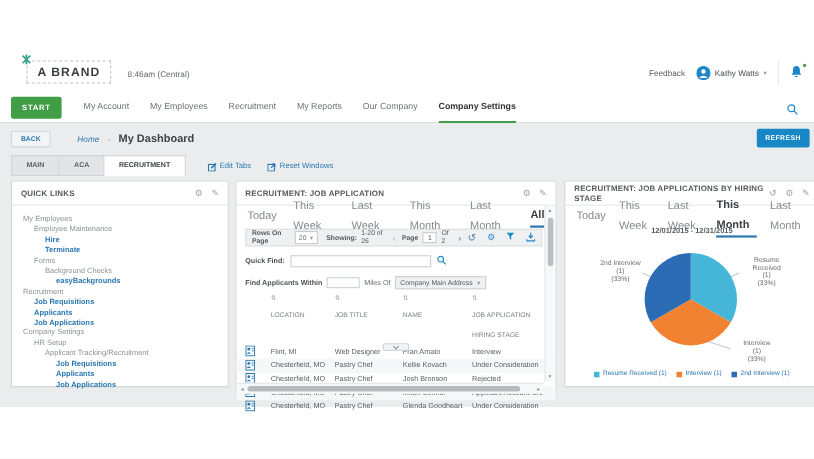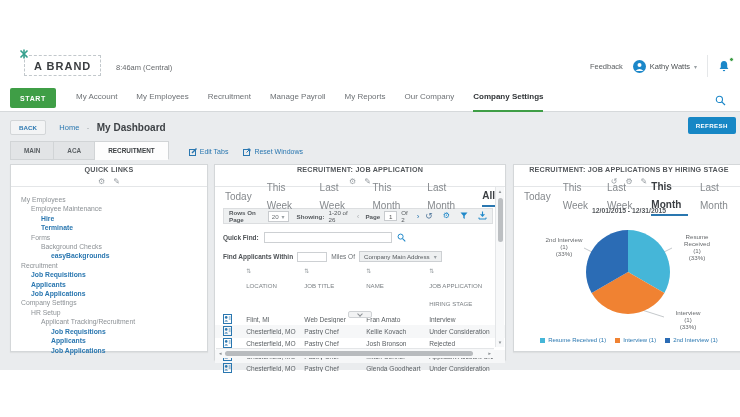--- a/index.html
+++ b/index.html
@@ -24,35 +24,35 @@
   .nav-items { position:absolute; left:76px; top:0; height:28px; display:flex; gap:19px; }
   .nav-item { font-size:8px; color:#6d7control175; color:#6d7175; line-height:26px; height:28px; cursor:pointer; }
   .nav-item.active { color:#303437; font-weight:bold; border-bottom:2px solid #3f9e46; }
   .nav-search { position:absolute; right:14px; top:8px; color:#1b87c9; }
 
   
   .content-bg { position:absolute; top:112px; left:0; width:740px; height:258px; background:#eaecee; }
 
   .crumb-row { position:absolute; top:118px; left:10px; right:10px; height:18px; }
   .back-btn { display:inline-block; background:#f3f4f5; border:1px solid #d3d6d8; border-radius:2px; color:#2a77b0; font-size:6.2px; font-weight:bold; padding:3px 8px; vertical-align:middle; }
-  .home-link { font-size:7.5px; color:#2a77b0; margin-left:9px; vertical-align:middle; }
+  .home-link { font-size:7.5px; color:#2a77b0; margin-left:20px; vertical-align:middle;font-style:italic; }
   .crumb-sep { font-size:7.5px; color:#9aa0a4; margin:0 3px; vertical-align:middle; }
   .page-title { font-size:10px; font-weight:bold; color:#3e4246; vertical-align:middle; }
   .refresh-btn { position:absolute; right:-6px; top:-1px; background:#1787c5; border:none; border-radius:2px; color:#fff; font-size:6.2px; font-weight:bold; padding:5px 8px; letter-spacing:.4px; font-family:inherit; }
 
   .dash-tabs { position:absolute; top:141px; left:10px; height:19px; display:flex; align-items:flex-end; }
   .dtab { background:#e2e4e6; border:1px solid #d1d4d6; border-left:none; padding:0 13px; line-height:17px; font-size:6.4px; font-weight:bold; color:#5b6064; }
   .dtab:first-child { border-left:1px solid #d1d4d6; }
   .dtab.active { background:#fdfdfd; color:#3c4043; border-bottom:1px solid #fdfdfd; }
   .tab-actions { display:flex; gap:15px; align-items:center; margin-left:20px; height:17px; }
   .tab-action { display:flex; align-items:center; gap:3px; color:#2a77b0; font-size:7px; }
 
   
   .panel { position:absolute; background:#fff; border:1px solid #d4d7d9; box-shadow:0 1px 1px rgba(0,0,0,.05); }
-  .panel-header { height:22px; border-bottom:1px solid #e4e6e8; display:flex; align-items:center; padding:0 8px;flex-direction:column; }
+  .panel-header { height:22px; border-bottom:1px solid #e4e6e8; display:flex; align-items:center; padding:0 8px; }
   .panel-title { flex:1; font-size:7.2px; font-weight:bold; color:#54585c; letter-spacing:.2px; }
   .panel-icons { display:flex; gap:8px; color:#9aa0a5; font-size:8px; line-height:1; }
   .pi { cursor:pointer; }
 
   .panel-ql { left:10px; top:164px; width:198px; height:188px; }
   .ql-body { padding:8px 8px 0 10px; font-size:6.8px; line-height:9.4px; }
   .ql-item { white-space:nowrap; }
   .lv0{padding-left:0} .lv1{padding-left:10px} .lv2{padding-left:20px} .lv3{padding-left:30px}
   .ql-text { color:#8d9296; }
   .ql-link { color:#2a77b0; font-weight:bold; cursor:pointer; }
@@ -148,21 +148,20 @@
     </span>
   </div>
 </div>
 
 <div class="nav-bar">
   <button class="start-btn">START</button>
   <div class="nav-items">
     <span class="nav-item">My Account</span>
     <span class="nav-item">My Employees</span>
     <span class="nav-item">Recruitment</span>
-    <span class="nav-item">Manage Payroll</span>
     <span class="nav-item">My Reports</span>
     <span class="nav-item">Our Company</span>
     <span class="nav-item active">Company Settings</span>
   </div>
   <span class="nav-search">
     <svg width="11" height="11" viewBox="0 0 11 11">
         <circle cx="4.4" cy="4.4" r="3.1" fill="none" stroke="currentColor" stroke-width="1.1"></circle>
         <line x1="6.8" y1="6.8" x2="10" y2="10" stroke="currentColor" stroke-width="1.2"></line>
       </svg>
   </span>

